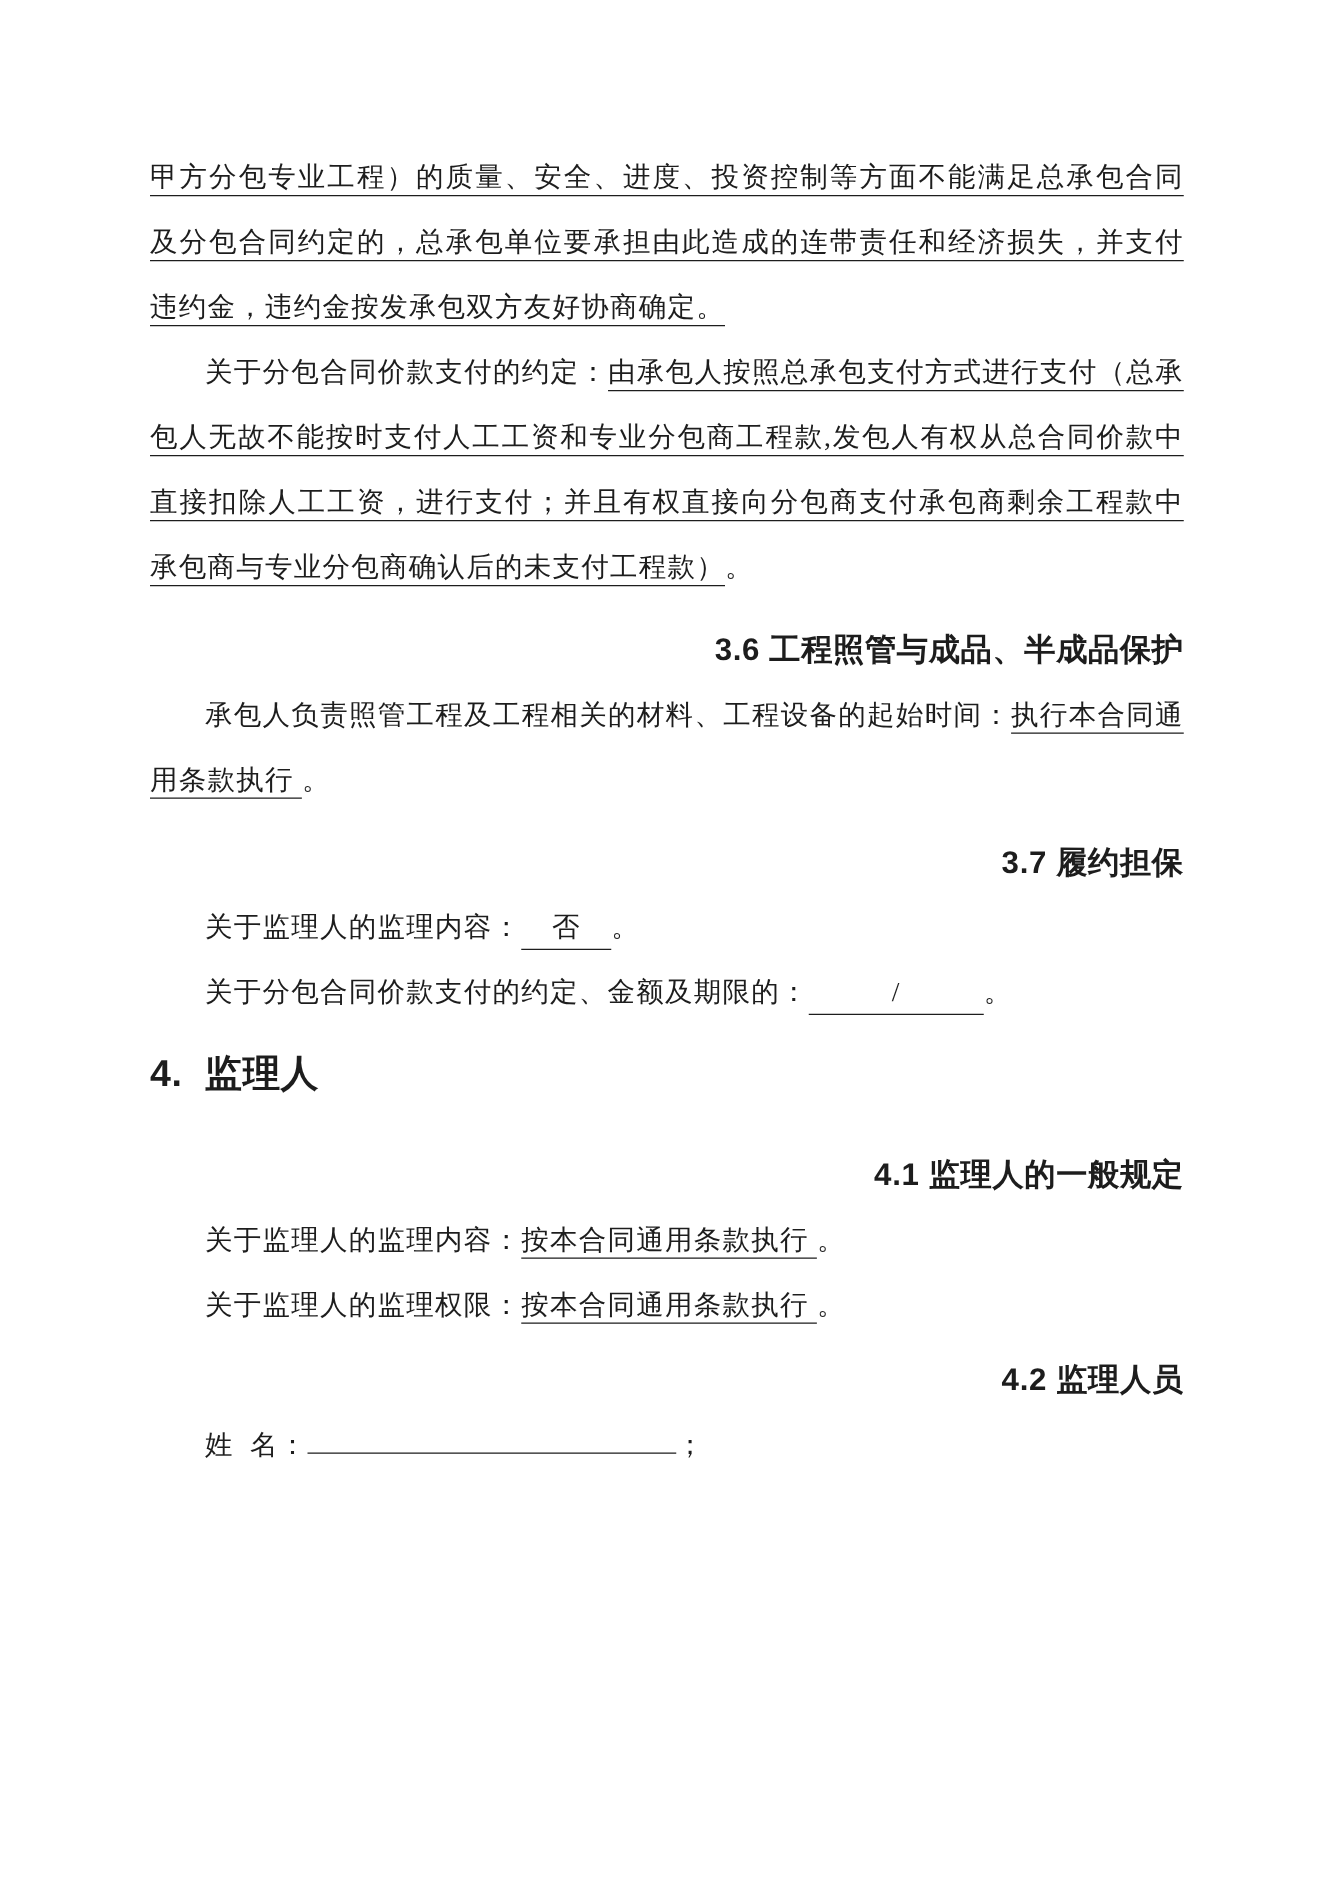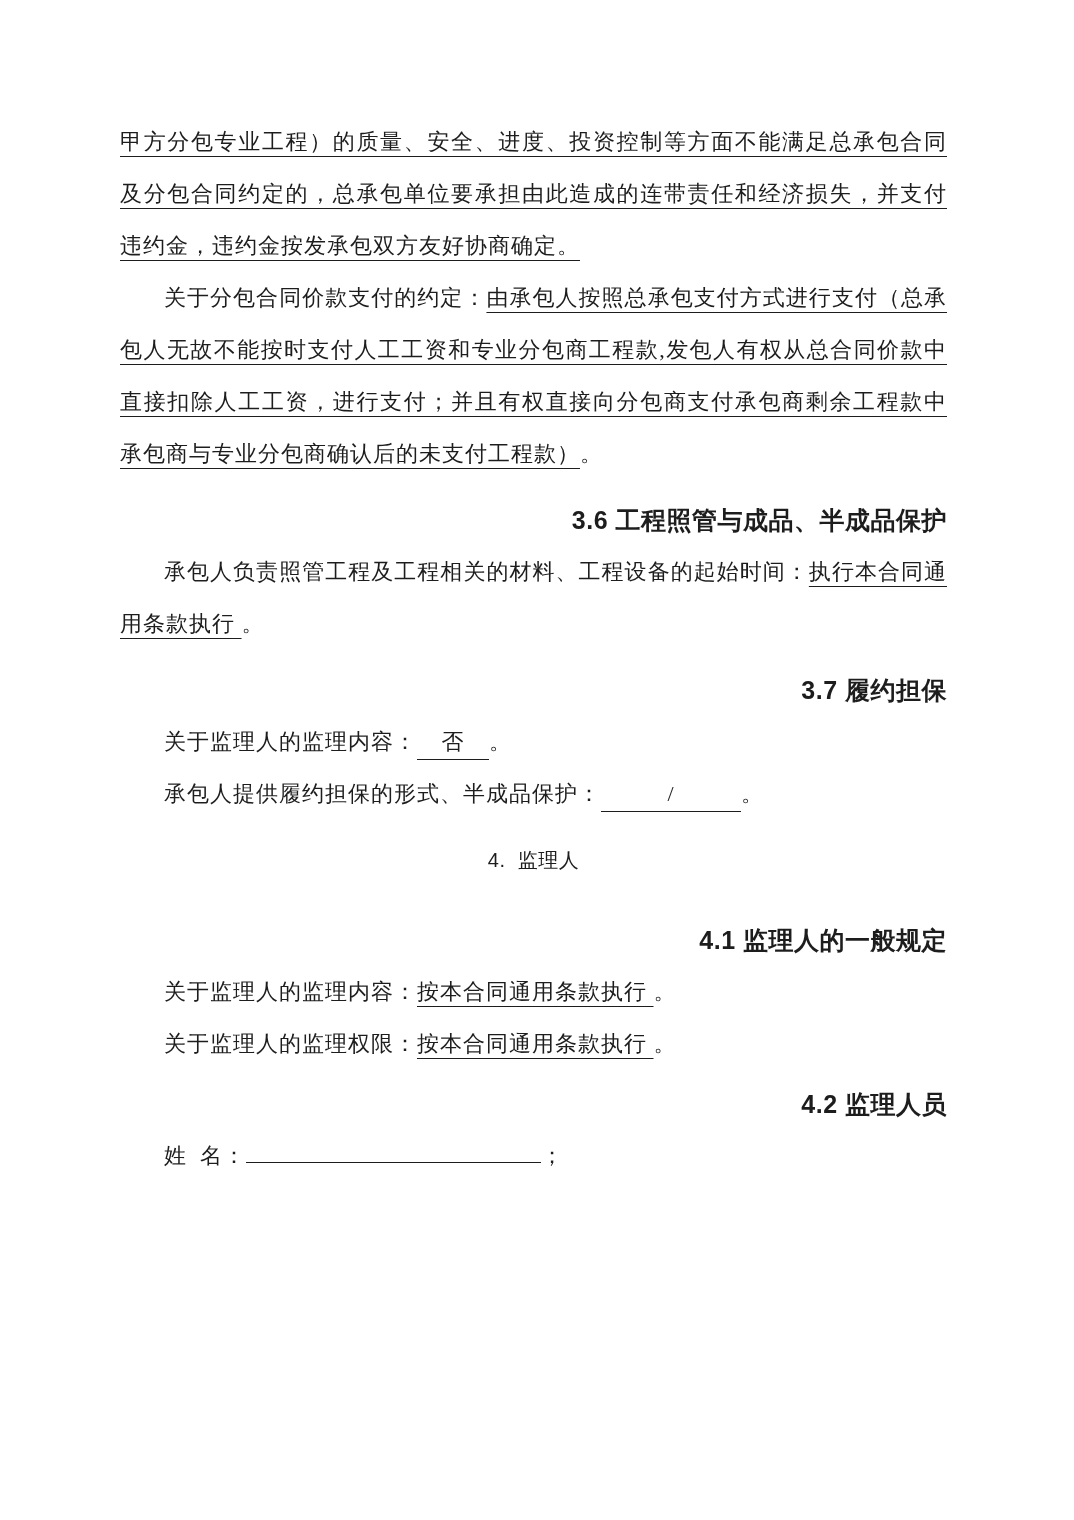--- a/index.html
+++ b/index.html
@@ -12,21 +12,21 @@
     font-family:"Liberation Serif","DejaVu Serif",serif;
     font-size:22px;line-height:52px;
     text-align:justify;word-break:break-all;letter-spacing:1px;
   }
   .doc p.hb{
     font-family:"Liberation Sans","DejaVu Sans",sans-serif;
     font-weight:700;font-size:25px;text-align:right;word-break:keep-all;letter-spacing:0.5px;
   }
   .doc p.h1{
     font-family:"Liberation Sans","DejaVu Sans",sans-serif;
-    font-weight:400;font-size:20px;text-align:center;word-break:keep-all;letter-spacing:0.5px;
+    font-weight:700;font-size:30px;text-align:left;word-break:keep-all;letter-spacing:0.5px;
   }
   .ind{text-indent:2em;}
   .gap-sm{margin-top:8px !important;}
   .gap-md{margin-top:14px !important;}
   .gap-lg{margin-top:28px !important;}
   .u{text-decoration:underline;text-underline-offset:7px;text-decoration-thickness:1px;}
   .blank{
     display:inline-block;text-indent:0;text-align:center;
     border-bottom:1px solid #1d1d1d;height:30px;line-height:26px;
     vertical-align:baseline;
@@ -39,21 +39,21 @@
 <body>
 
 <div class="page">
   <div class="doc">
       <p class=""><span class="u">甲方分包专业工程）的质量、安全、进度、投资控制等方面不能满足总承包合同及分包合同约定的，总承包单位要承担由此造成的连带责任和经济损失，并支付违约金，违约金按发承包双方友好协商确定。</span></p>
       <p class="ind"><span>关于分包合同价款支付的约定：</span><span class="u">由承包人按照总承包支付方式进行支付（总承包人无故不能按时支付人工工资和专业分包商工程款,发包人有权从总合同价款中直接扣除人工工资，进行支付；并且有权直接向分包商支付承包商剩余工程款中承包商与专业分包商确认后的未支付工程款）</span><span>。</span></p>
       <p class="hb ind gap-md"><span>3.6 工程照管与成品、半成品保护</span></p>
       <p class="ind"><span>承包人负责照管工程及工程相关的材料、工程设备的起始时间：</span><span class="u">执行本合同通用条款执行&nbsp;</span><span>。</span></p>
       <p class="hb ind gap-md"><span>3.7 履约担保</span></p>
       <p class="ind"><span>关于监理人的监理内容：</span><span class="blank blank-s">否</span><span>。</span></p>
-      <p class="ind"><span>承包人提供履约担保的形式、半成品保护：</span><span class="blank blank-m">/</span><span>。</span></p>
+      <p class="ind"><span>关于分包合同价款支付的约定、金额及期限的：</span><span class="blank blank-m">/</span><span>。</span></p>
       <p class="h1 gap-md"><span>4.&nbsp;&nbsp;监理人</span></p>
       <p class="hb ind gap-lg"><span>4.1 监理人的一般规定</span></p>
       <p class="ind"><span>关于监理人的监理内容：</span><span class="u">按本合同通用条款执行&nbsp;</span><span>。</span></p>
       <p class="ind"><span>关于监理人的监理权限：</span><span class="u">按本合同通用条款执行&nbsp;</span><span>。</span></p>
       <p class="hb ind gap-sm"><span>4.2 监理人员</span></p>
       <p class="ind"><span>姓&nbsp;&nbsp;名：</span><span class="blank blank-l"></span><span>；</span></p>
     </div>
 </div>
 
 </body></html>

